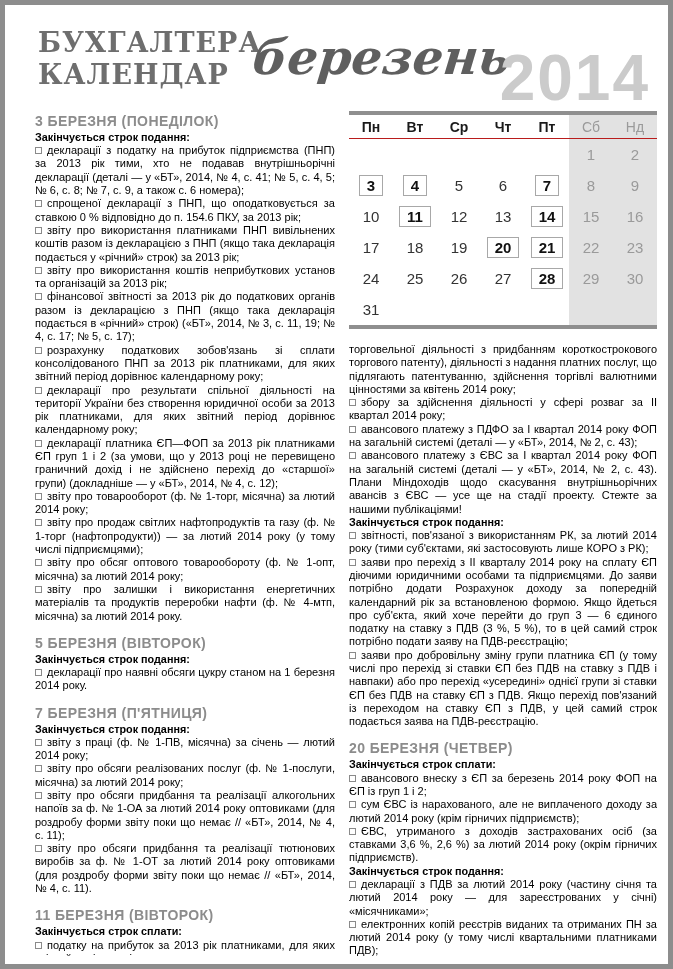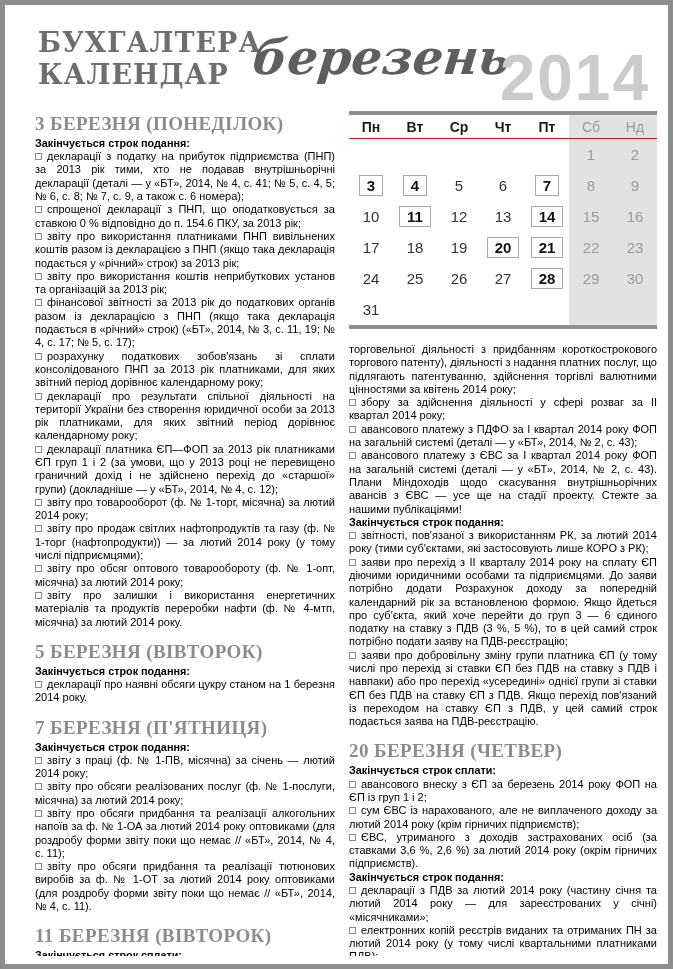--- a/index.html
+++ b/index.html
@@ -36,21 +36,21 @@
   .cal-h {
     font-weight:bold; font-size:14px; color:#1a1a1a; text-align:center;
     padding:4px 0 3px; border-bottom:1px solid #b91c1c;
   }
   .cal-c { height:31px; display:flex; align-items:center; justify-content:center; font-size:15px; color:#333; }
   .wk { background:#e2e2e2; }
   .cal-h.wk, .wktxt { color:#9a9a9a; font-weight:normal; }
   .boxed { border:1px solid #a8a8a8; background:#fff; font-weight:bold; color:#111; padding:1px 7px; }
   
   .sec-title {
-    font-family:Liberation Serif, serif; font-weight:bold; font-size:19px;
+    font-family:Liberation Sans, sans-serif; font-weight:bold; font-size:14px;
     color:#8c8c8c; letter-spacing:0.4px; margin:12px 0 2px;
   }
   .col .sec-title:first-child { margin-top:2px; }
   .subhead { font-size:10.8px; font-weight:bold; color:#000; line-height:1.22; }
   .item, .cont {
     font-size:11px; color:#000; line-height:1.21; text-align:justify;
   }
   .cb {
     display:inline-block; width:7px; height:7px; border:1px solid #8a8a8a;
     margin-right:5px; position:relative; top:0px; background:#fff;

